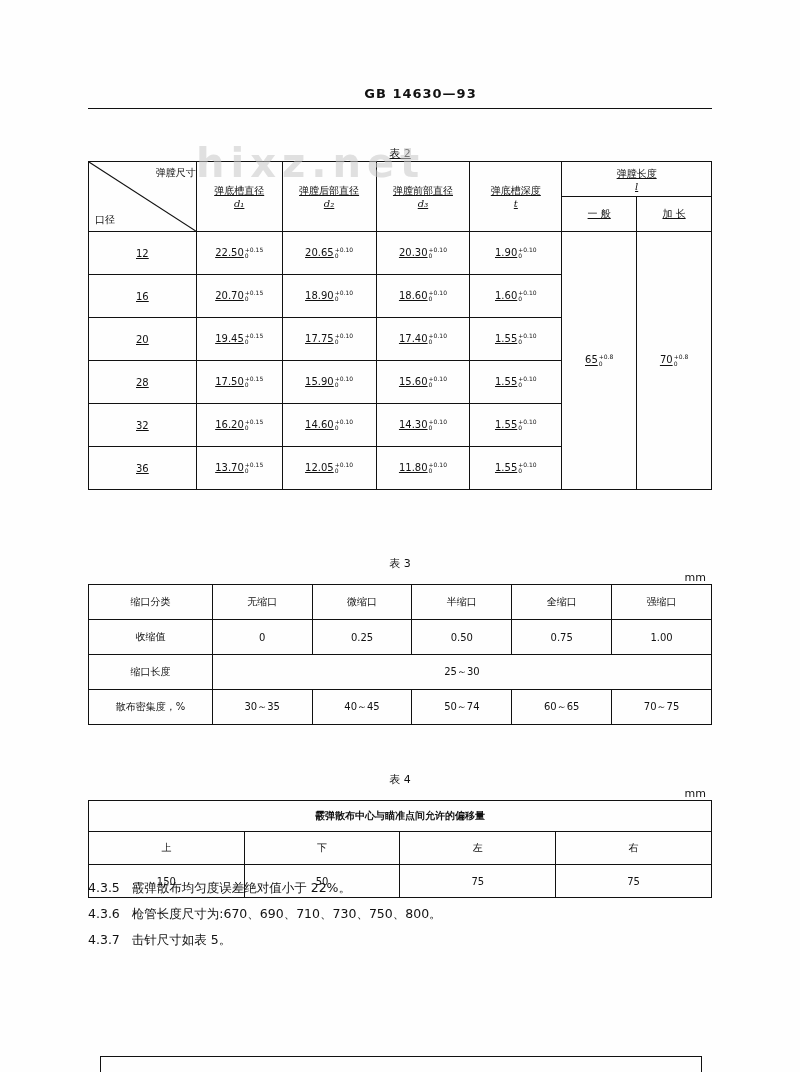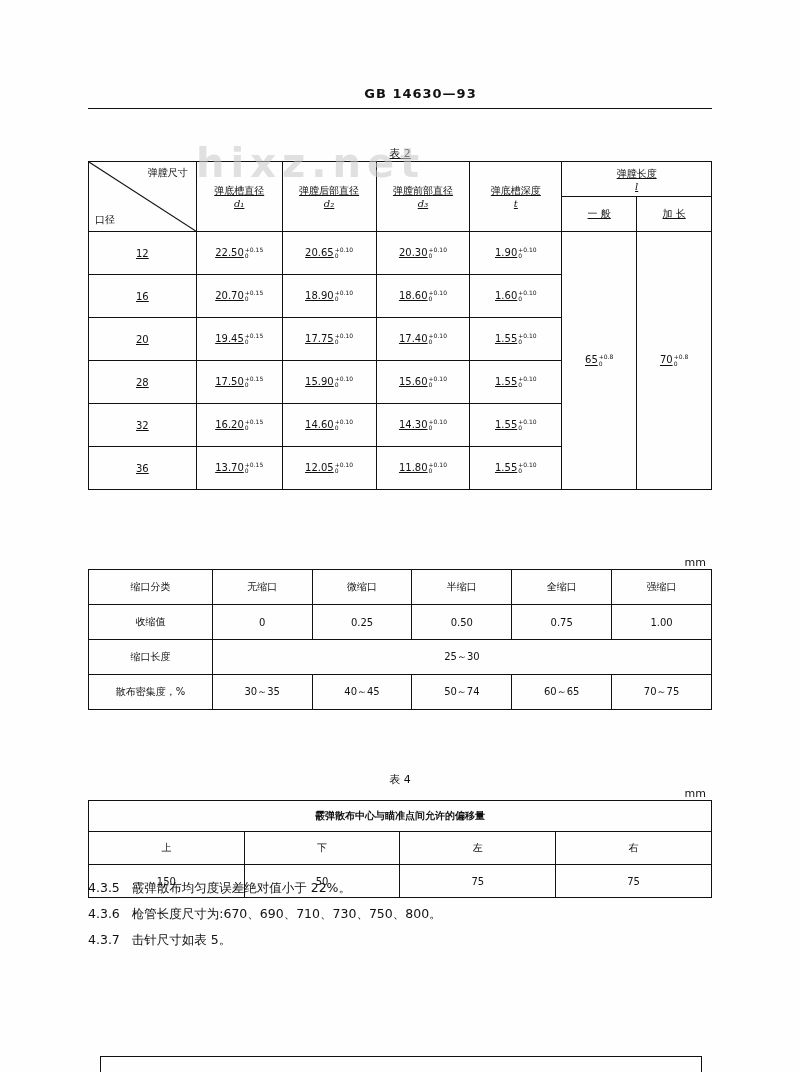--- a/index.html
+++ b/index.html
@@ -52,21 +52,21 @@
     padding:0;
     height:62px;
   }
   .corner .diag{
     position:absolute;left:0;top:0;width:100%;height:100%;
   }
   .corner .tl{
     position:absolute;left:6px;bottom:4px;font-size:10px;
   }
   .corner .tr{
-    position:absolute;right:8px;top:4px;font-size:10px;margin-left:42px;
+    position:absolute;right:0;top:4px;font-size:10px;margin-left:42px;
   }
   .sym{font-style:italic;font-family:"DejaVu Serif",serif;}
   .frac{
     display:inline-block;vertical-align:middle;
     font-size:6px;line-height:1.05;text-align:left;
     margin-left:1px;
   }
   .num{display:block;}
   .den{display:block;}
   .sec{
@@ -197,20 +197,21 @@
         <td class="nowrap"><span>1.55</span><span class="frac"><span class="num">+0.10</span><span class="den">0</span></span></td>
       </tr>
     </tbody>
       </table>
   </div>
 
   <div class="watermark">hixz.net</div>
 
 
   <div class="t3">
+    <div class="tblcap">表 3</div>
     <div class="unit">mm</div>
     <table>
       <colgroup>
         <col style="width:124px">
           <col style="width:100px">
           <col style="width:100px">
         <col style="width:100px">
           <col style="width:100px">
           <col style="width:100px">
       </colgroup>

